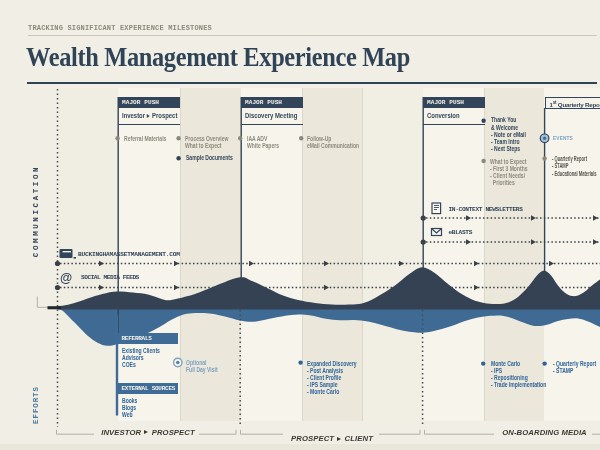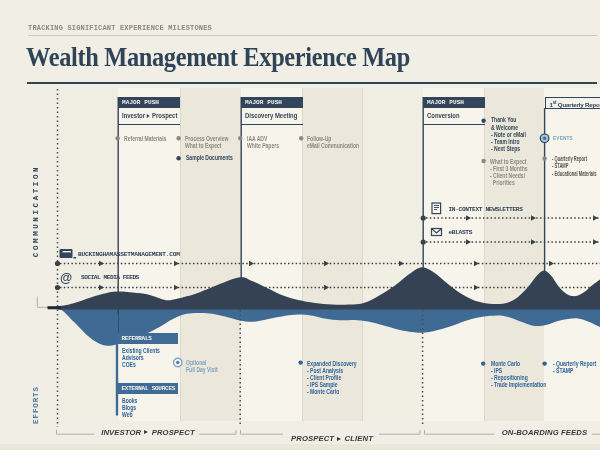--- a/index.html
+++ b/index.html
@@ -239,15 +239,15 @@
 <div class="abs it blue" style="left:306.8px;top:359.8px;">Expanded Discovery<br>- Post Analysis<br>- Client Profile<br>- IPS Sample<br>- Monte Carlo</div>
 
 <div class="abs it blue" style="left:491px;top:360px;">Monte Carlo<br>- IPS<br>- Repositioning<br>- Trade Implementation</div>
 
 <div class="abs it blue" style="left:553px;top:360px;">- Quarterly Report<br>- STAMP</div>
 
 <div class="abs phase" style="left:96px;top:427.7px;width:104px;text-align:center;">INVESTOR <span class="tri"></span> PROSPECT</div>
 
 <div class="abs phase" style="left:285px;top:434px;width:94px;text-align:center;">PROSPECT <span class="tri"></span> CLIENT</div>
 
-<div class="abs phase" style="left:497px;top:427.7px;width:95px;text-align:center;">ON-BOARDING FEEDS</div>
+<div class="abs phase" style="left:497px;top:427.7px;width:95px;text-align:center;">ON-BOARDING MEDIA</div>
 
 </div>
 
 </body></html>

